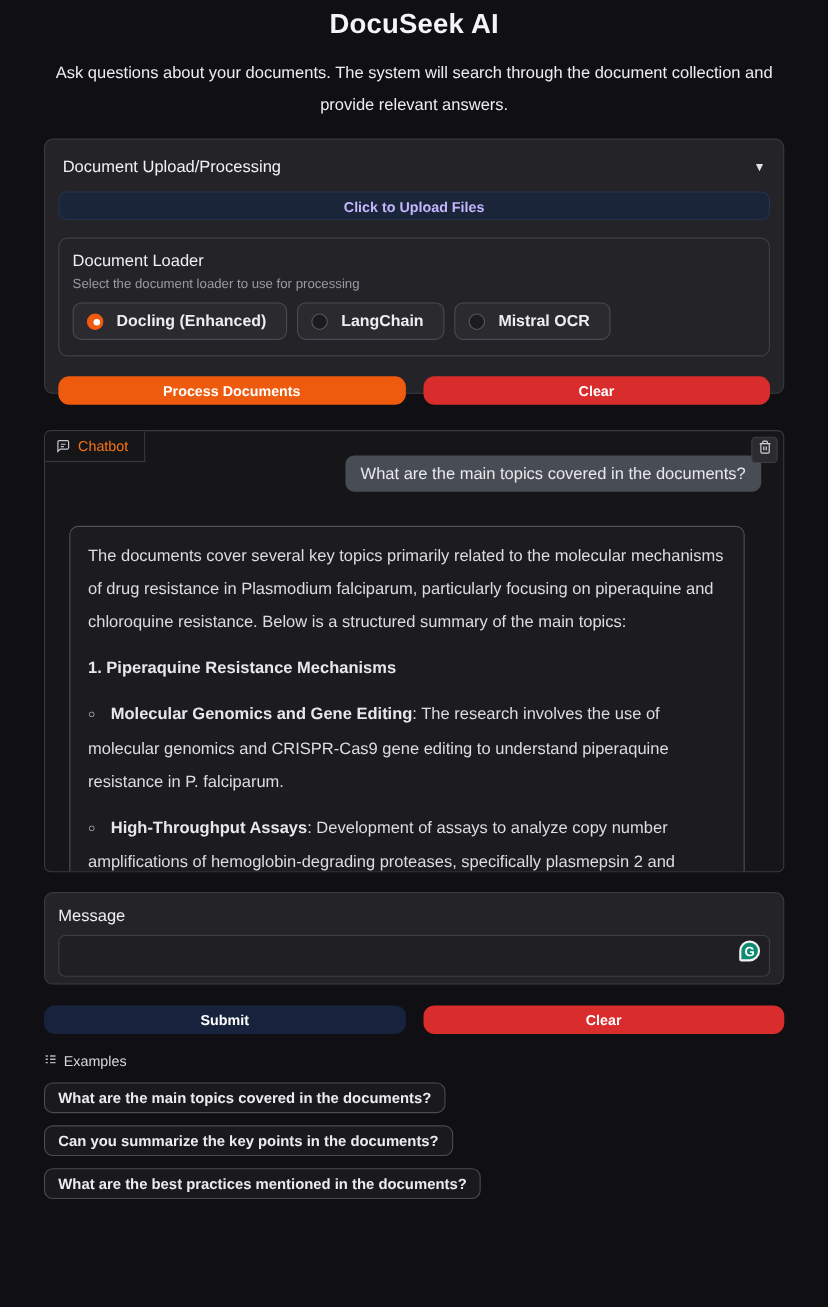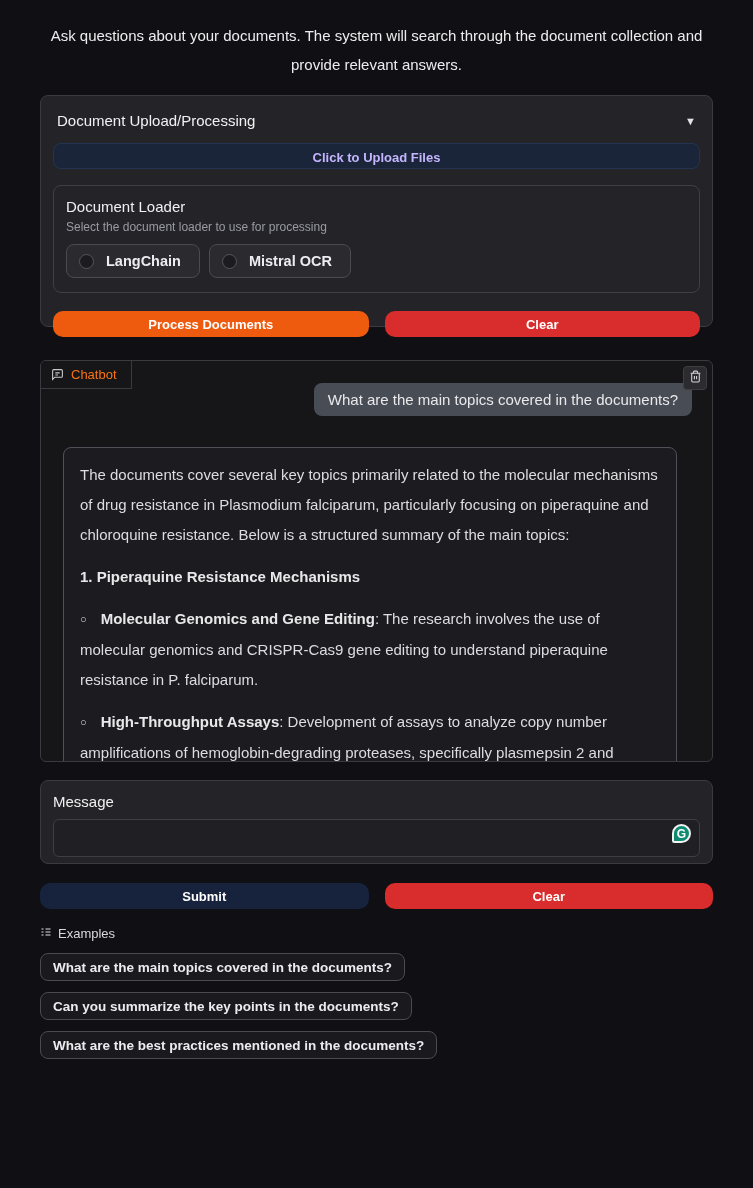--- a/index.html
+++ b/index.html
@@ -214,34 +214,39 @@
     height: 28px;
     font-family: "Liberation Sans", sans-serif;
     white-space: nowrap;
   }
 </style>
 </head>
 <body>
 
 <div class="page">
 
+  <h1 class="app-title">DocuSeek AI</h1>
   <p class="app-desc">Ask questions about your documents. The system will search through the document collection and provide relevant answers.</p>
 
   <div class="panel upload-panel">
     <div class="acc-header">
       <span class="acc-title">Document Upload/Processing</span>
       <span class="acc-arrow">▼</span>
     </div>
 
     <button class="upload-btn">Click to Upload Files</button>
 
     <div class="loader-box">
       <div class="loader-label">Document Loader</div>
       <div class="loader-info">Select the document loader to use for processing</div>
       <div class="radio-row">
+        <div class="radio-chip">
+          <span class="radio-circle checked"></span>
+          <span class="radio-label">Docling (Enhanced)</span>
+        </div>
         <div class="radio-chip">
           <span class="radio-circle"></span>
           <span class="radio-label">LangChain</span>
         </div>
         <div class="radio-chip">
           <span class="radio-circle"></span>
           <span class="radio-label">Mistral OCR</span>
         </div>
       </div>
     </div>

